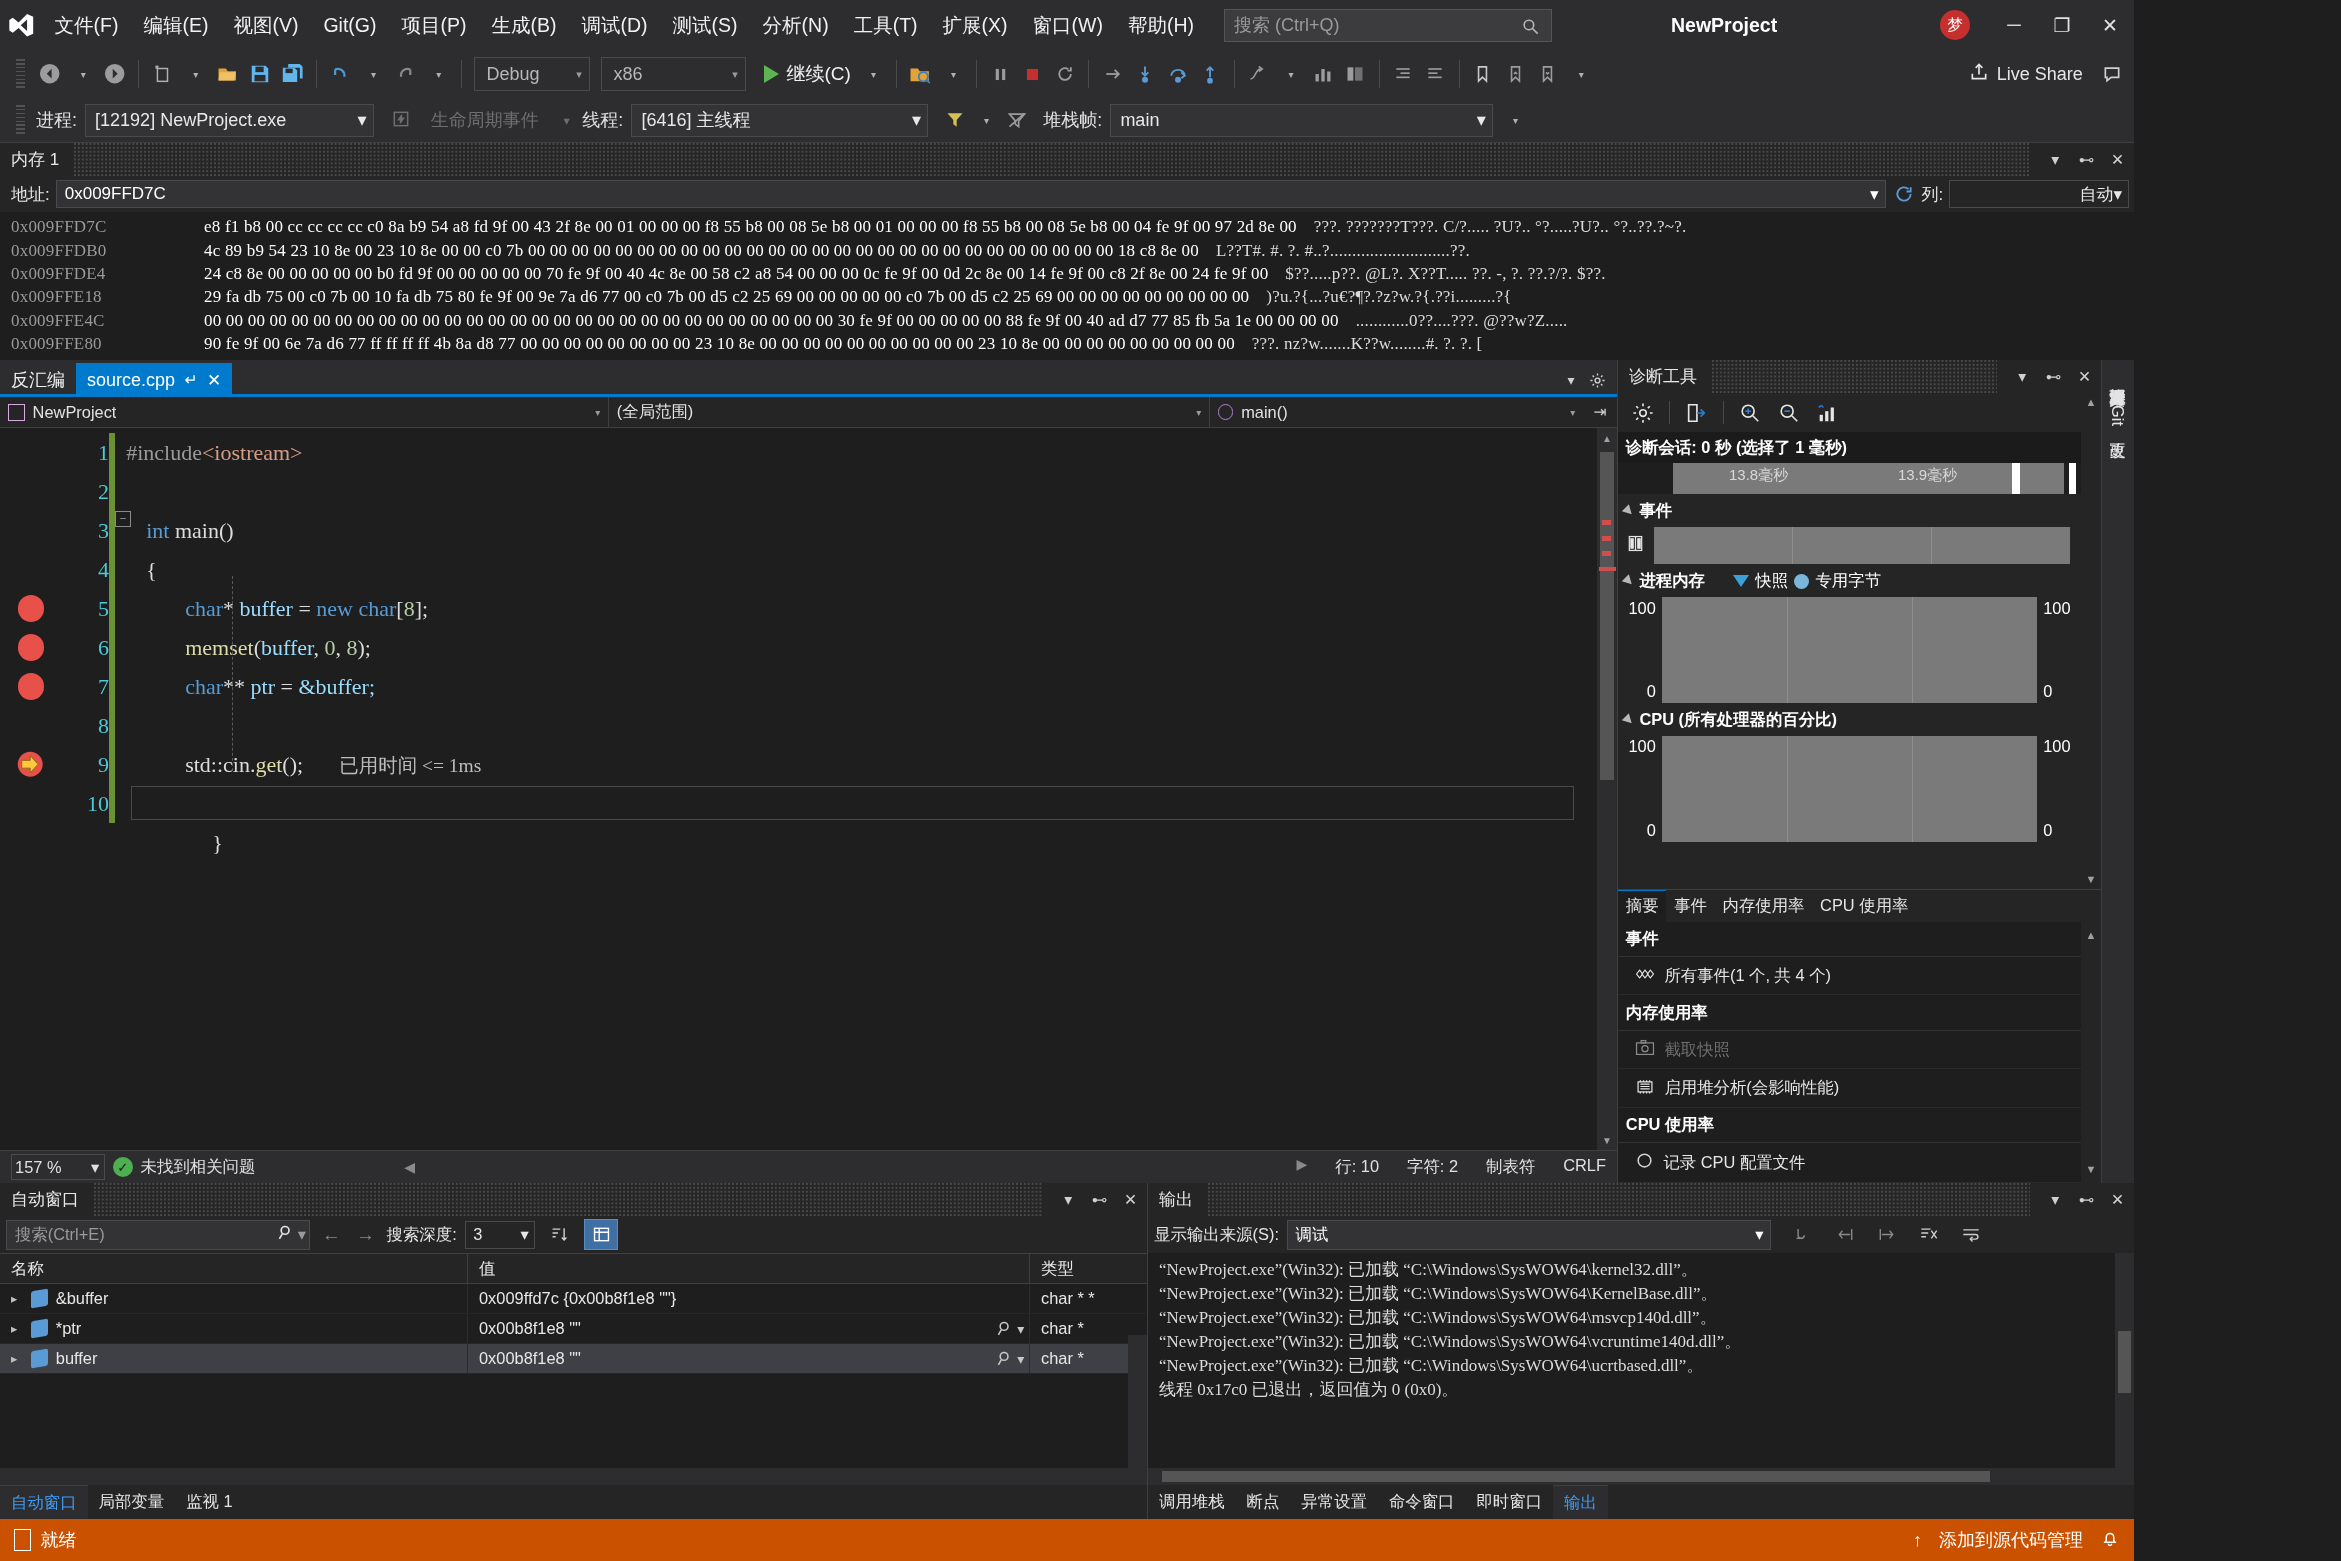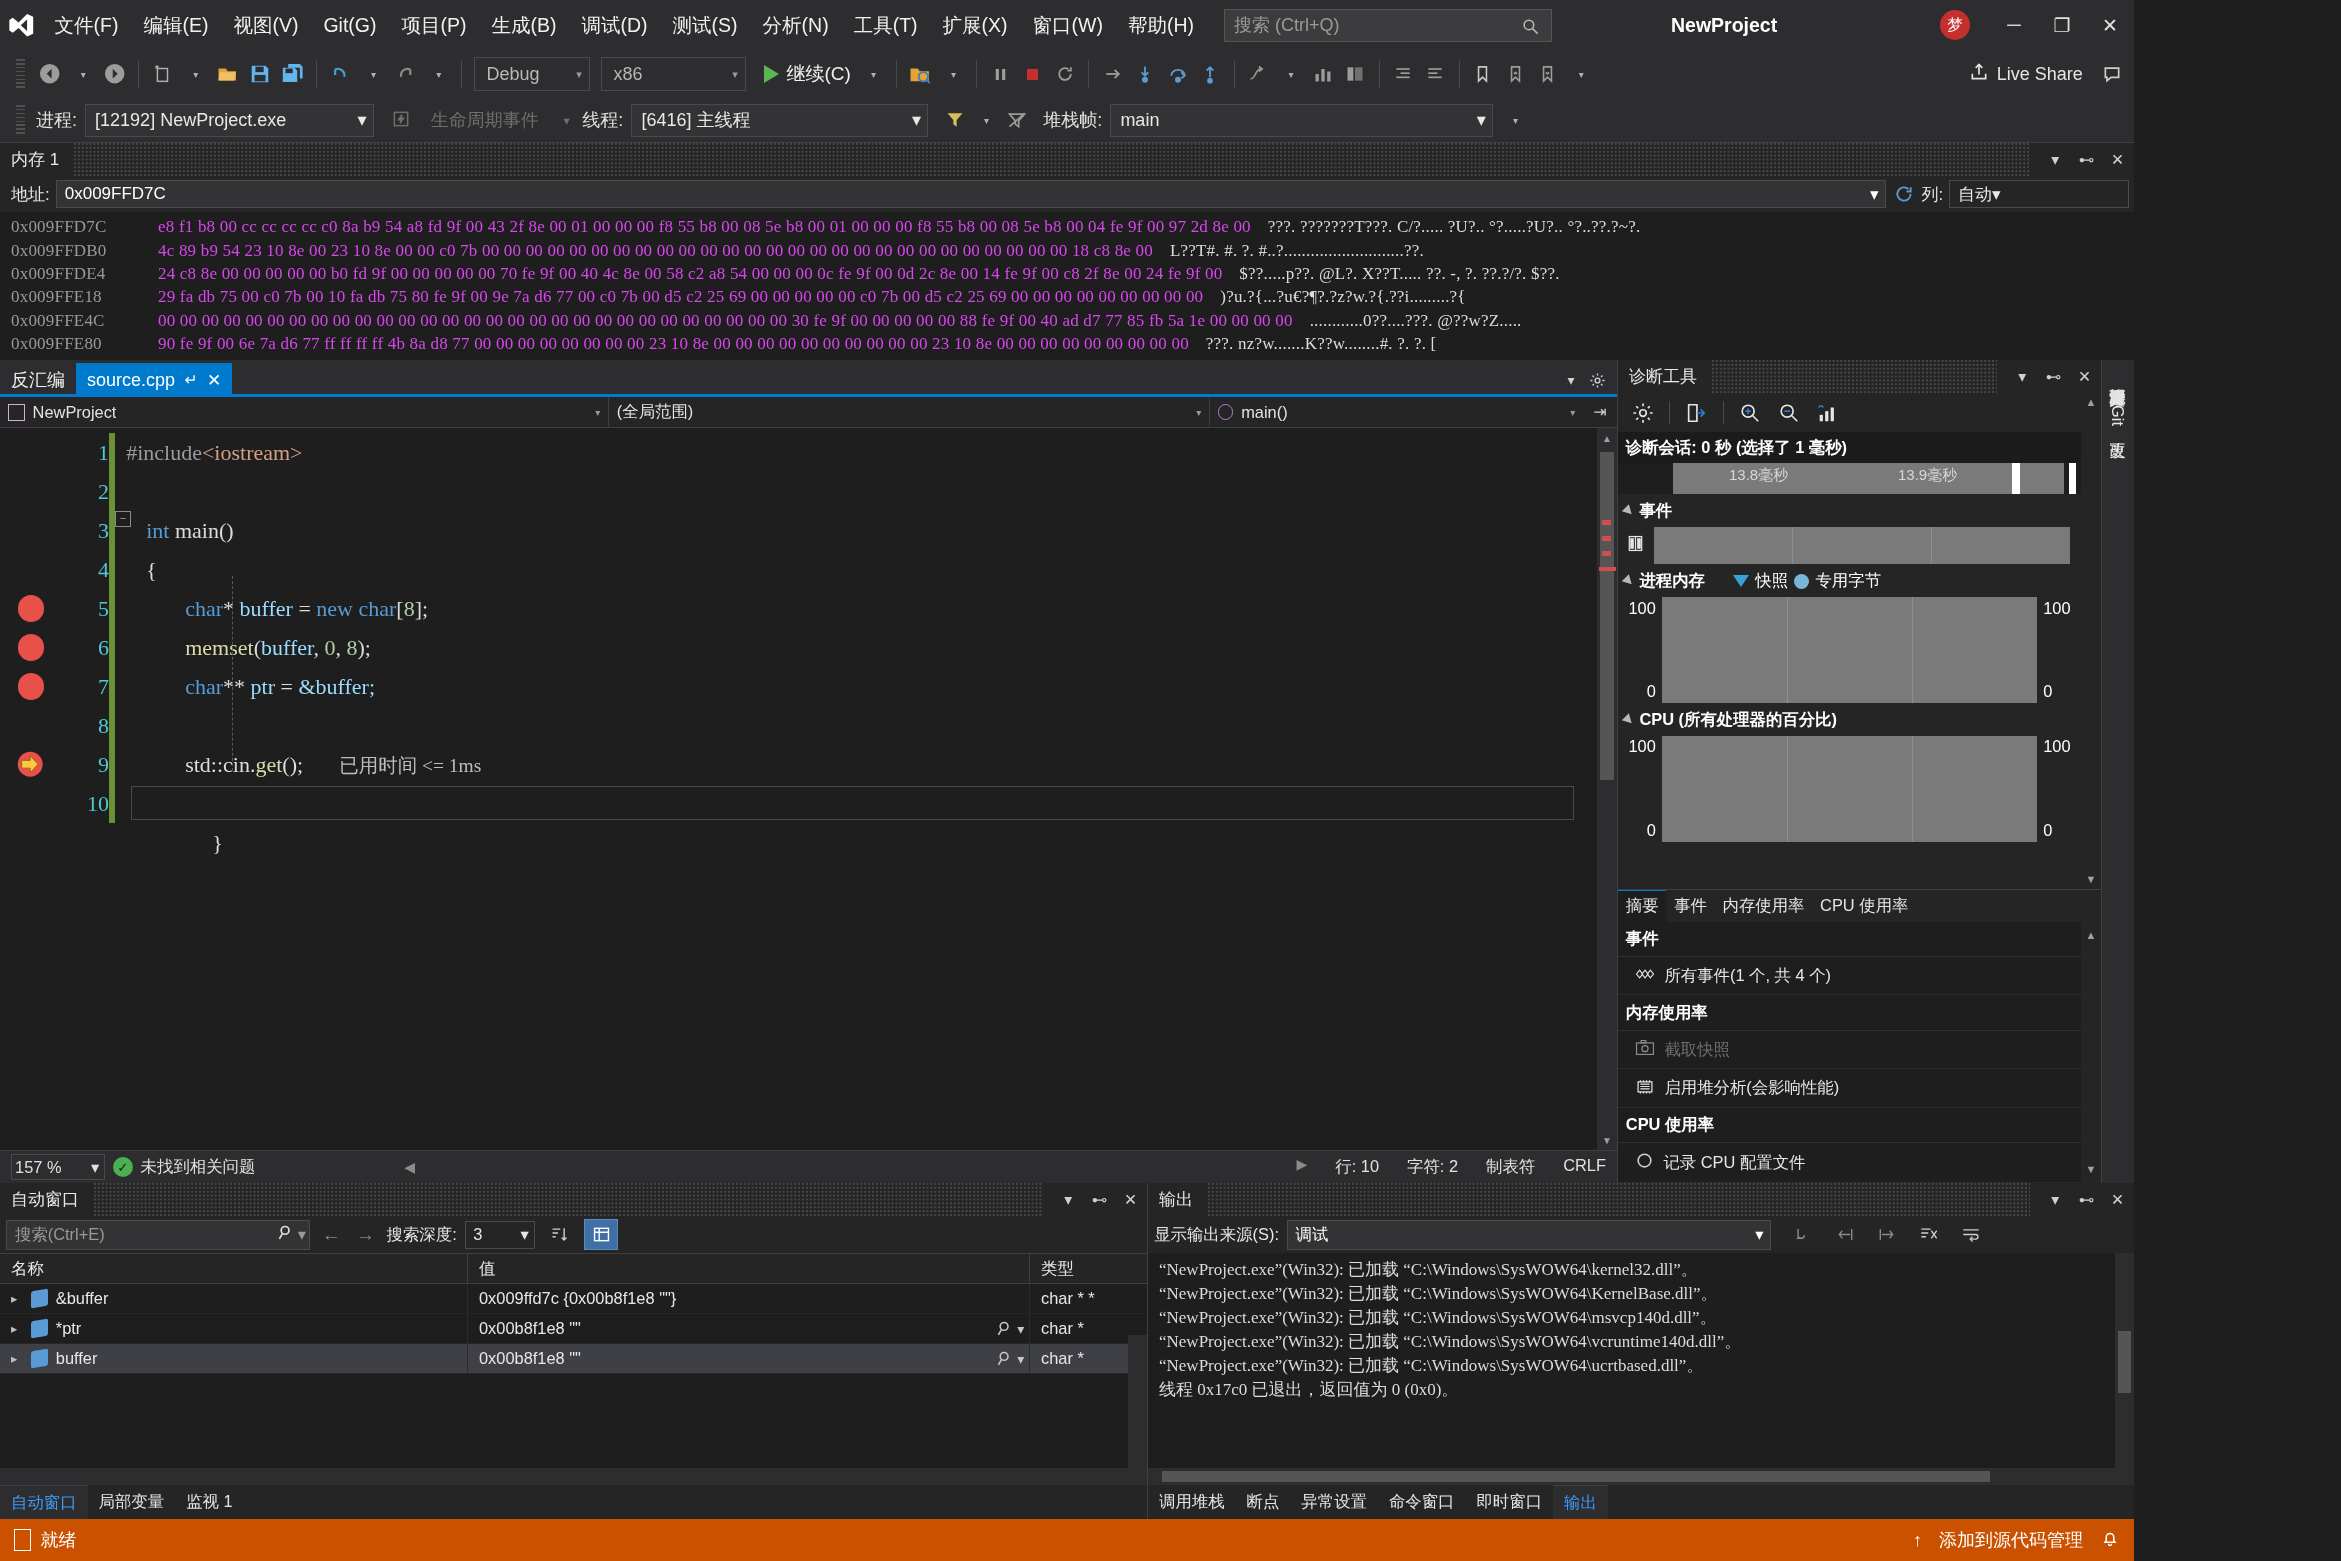--- a/index.html
+++ b/index.html
@@ -86,26 +86,26 @@
   .ph-btn { width:23.4px; height:26.5px; display:flex;align-items:center;justify-content:center; font-size:15.6px; color:#d0d0d0;}
 
   .memwin { background:#252526; flex-shrink:0; }
   .mem-addr-row { height:36px; display:flex; align-items:center; padding:0 4.7px 0 11px; gap:6.2px; }
   .mem-addr-row .mlbl { font-size:17px; color:#e8e8e8; white-space:nowrap;}
   .addr-input {
     flex:1; height:28px; background:#333336; border:0.8px solid #4a4a4c; display:flex;
     align-items:center; padding:0 6.2px 0 7.8px; font-size:17px; color:#fff; justify-content:space-between;
   }
   .mem-col-ctrl { display:flex; align-items:center; gap:6.2px; font-size:17px; color:#e8e8e8;}
-  .mem-col-sel { width:180px; height:28px; background:#252526; border:0.8px solid #4a4a4c; display:flex; align-items:center; justify-content:flex-start; padding:0 6.2px 0 7.8px; font-size:17px;}
+  .mem-col-sel { width:180px; height:28px; background:#252526; border:0.8px solid #4a4a4c; display:flex; align-items:center; justify-content:flex-end; padding:0 6.2px 0 7.8px; font-size:17px;}
 
   .mem-rows { background:#1e1e1e; padding: 3.1px 0 4.7px 11px; font-family:"Liberation Serif", serif; }
   .mem-row { display:flex; font-size:17px; line-height:23.4px; white-space:pre; letter-spacing:0.2px;}
   .mem-row .maddr { color:#9a9a9a; width:147px; flex-shrink:0;}
-  .mem-row .mhex { color:#d946ef; flex-shrink:0;}
+  .mem-row .mhex { color:#ffffff; flex-shrink:0;margin-left:46px;}
   .mem-row .masc { color:#dcdcdc; margin-left:17px; overflow:hidden; white-space:nowrap;}
 
   
   .mid { flex:1; display:flex; min-height:0; }
   .editor-col { flex:1; display:flex; flex-direction:column; min-width:0; background:#1e1e1e;}
 
   .tabstrip { height:37px; background:#2d2d30; display:flex; align-items:flex-end; position:relative;}
   .tab {
     height:34px; display:flex; align-items:center; padding:0 11px; font-size:18px;
     color:#d6d6d6; gap:9.4px;

